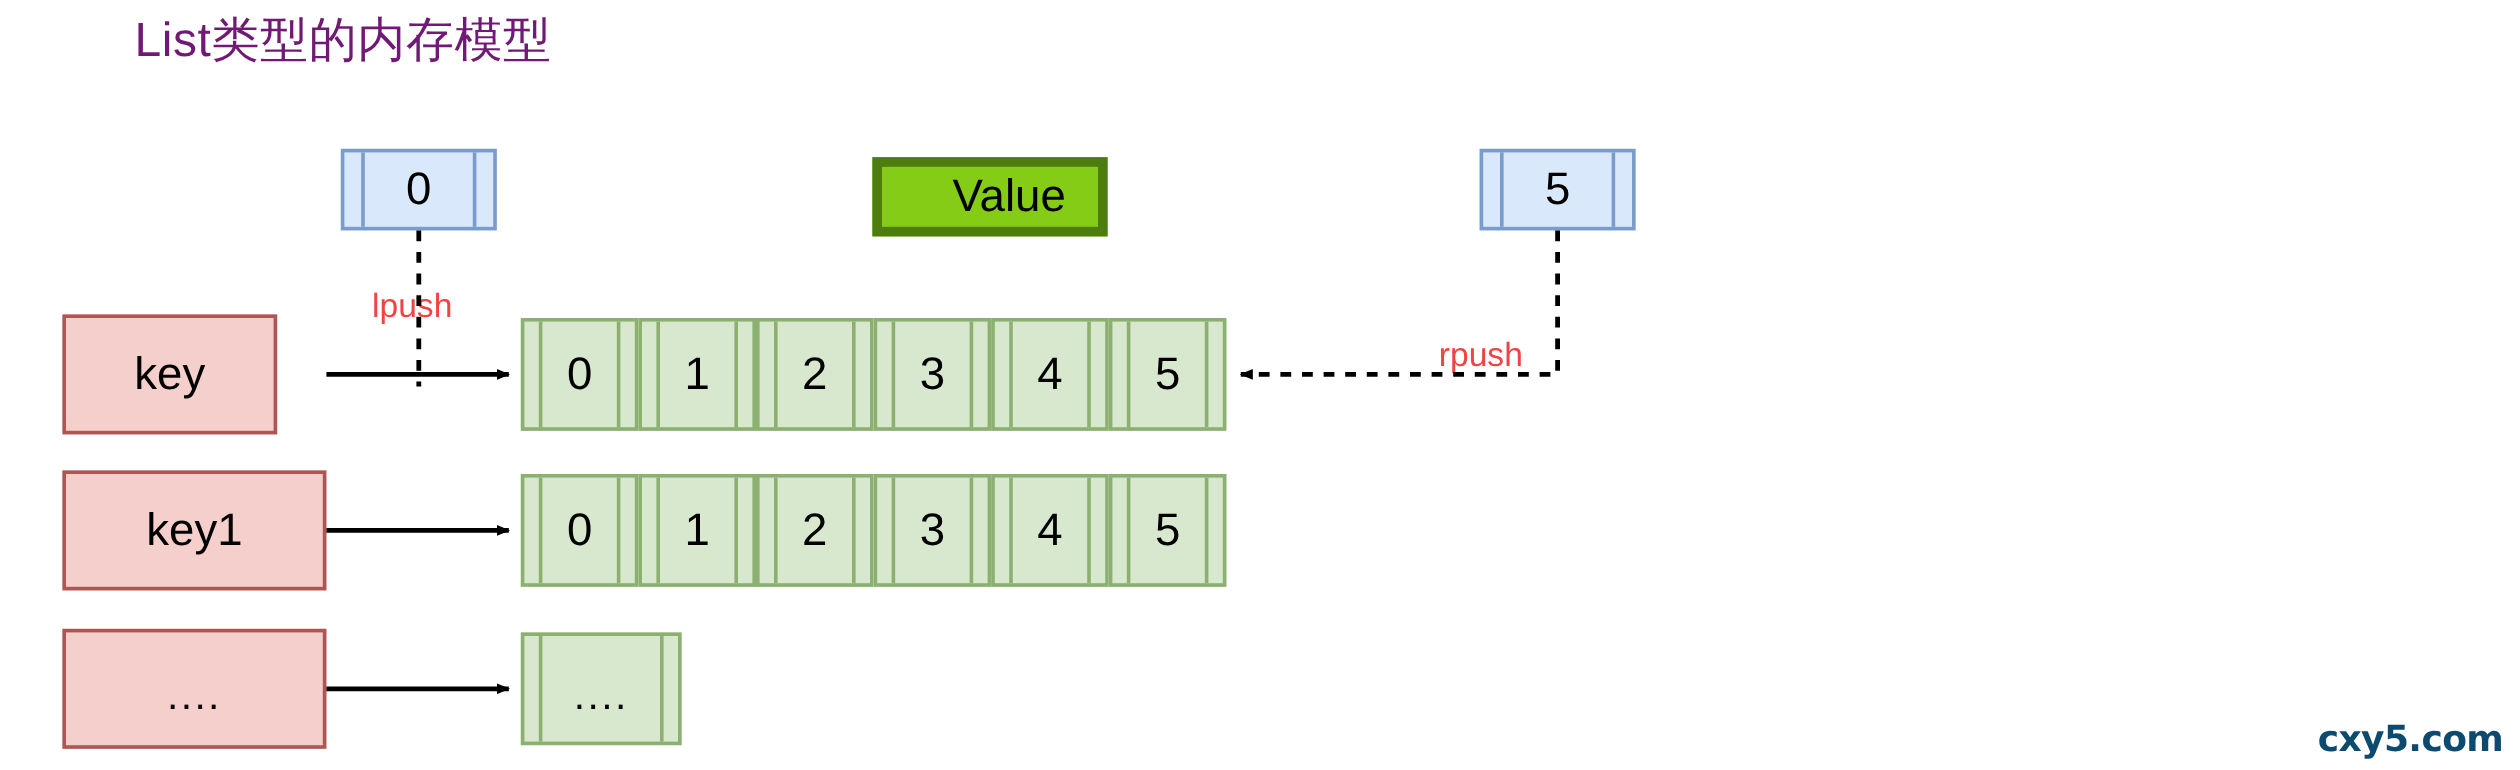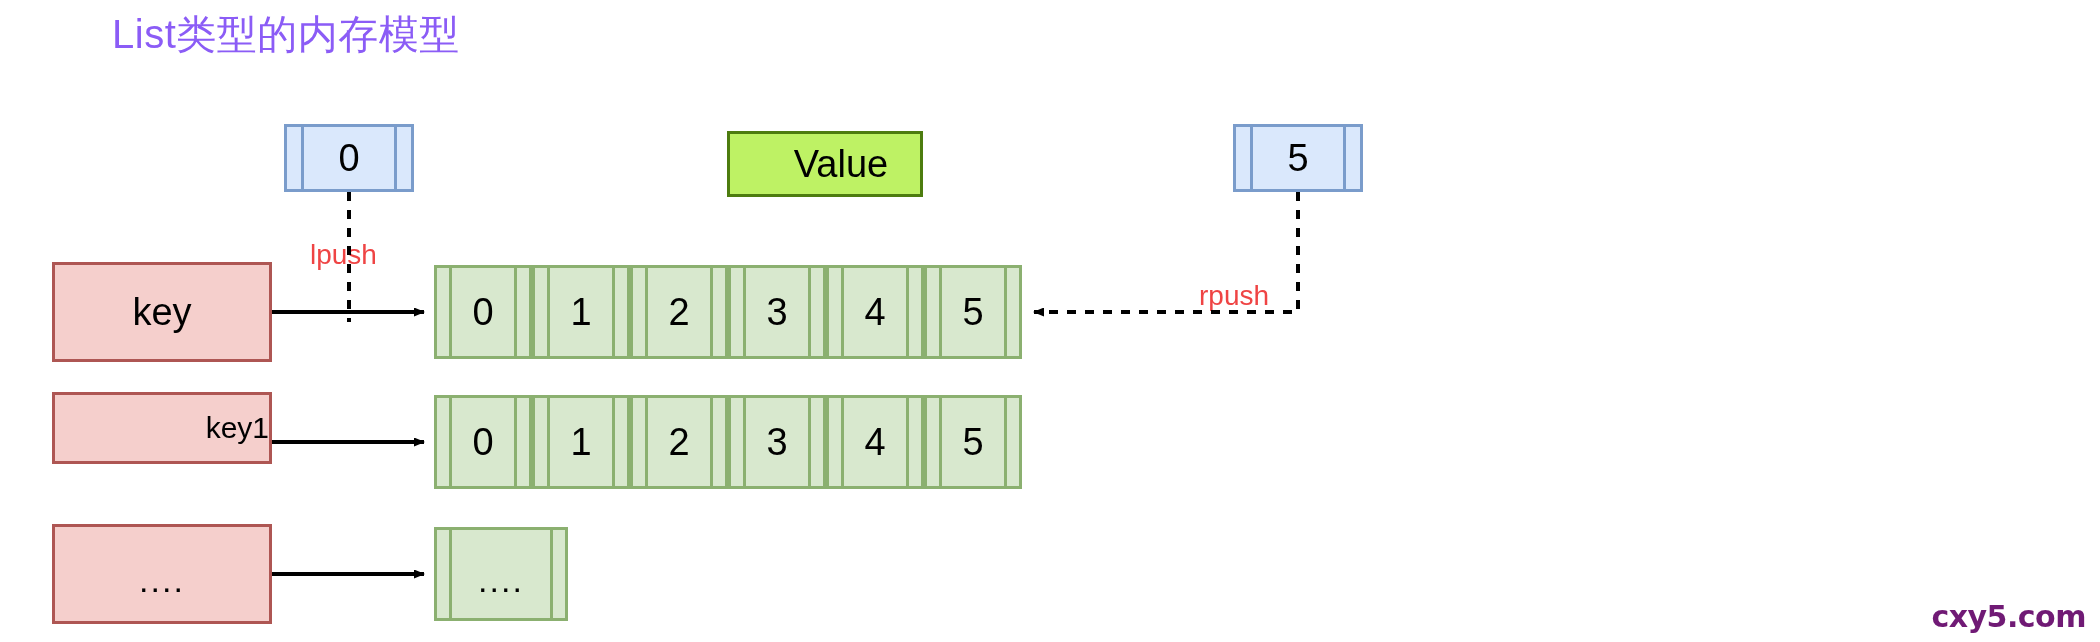--- a/index.html
+++ b/index.html
@@ -21,21 +21,21 @@
 
   
   #diagram-title {
     position: absolute;
     left: 112px;
     top: 10px;
     font-size: 40px;
     line-height: 48px;
     letter-spacing: 0.5px;
     white-space: nowrap;
-    color: #8b5cf6;
+    color: #701a75;
   }
 
   
   .box {
     position: absolute;
     box-sizing: border-box;
     display: flex;
     align-items: center;
     justify-content: center;
     font-size: 38px;
@@ -53,22 +53,22 @@
     top: 0;
     bottom: 0;
     width: 0;
     border-left: 3px solid #7a9ccb;
   }
   .blue-box .strip.left  { left: 14px; }
   .blue-box .strip.right { right: 14px; }
 
   
   .value-box {
-    background: #bef264;
-    border: 3px solid #4d7c0f;
+    background: #84cc16;
+    border: 8px solid #4d7c0f;
     padding-left: 32px;
   }
 
   
   .key-box {
     background: #f5cfcc;
     border: 3px solid #ae5653;
   }
 
   
@@ -119,21 +119,21 @@
     background: #ffffff;
     white-space: nowrap;
     padding: 1px 3px;
   }
 
   
   #watermark {
     position: absolute;
     right: 14px;
     bottom: 8px;
-    color: #701a75;
+    color: #0c4a6e;
     font-weight: bold;
     font-size: 30px;
     letter-spacing: -0.5px;
     font-family: "DejaVu Sans", "Liberation Sans", sans-serif;
   }
 </style>
 </head>
 <body>
 
 <div id="canvas">
@@ -149,21 +149,21 @@
   <div class="box value-box" style="left:727px; top:131px; width:196px; height:66px;">
     <span>Value</span>
   </div>
 
   <div class="box blue-box" style="left:1233px; top:124px; width:130px; height:68px;">
     <span class="strip left"></span>
     <span class="strip right"></span>
     <span>5</span>
   </div>
 
-  <div class="box key-box" style="left:52px; top:262px; width:220px; height:100px;">
+  <div class="box key-box" style="left:52px; top:262px; width:179px; height:100px;">
     <span>key</span>
   </div>
 
   <div class="green-cell" style="left:434px;  top:265px; width:98px; height:94px;">
     <span class="strip left"></span>
     <span class="strip right"></span>
     <span>0</span>
   </div>
   <div class="green-cell" style="left:532px;  top:265px; width:98px; height:94px;">
     <span class="strip left"></span>
@@ -187,21 +187,21 @@
   </div>
   <div class="green-cell" style="left:924px;  top:265px; width:98px; height:94px;">
     <span class="strip left"></span>
     <span class="strip right"></span>
     <span>5</span>
   </div>
 
   <div class="edge-label" style="left:1196px; top:281px;">rpush</div>
   <div class="edge-label" style="left:307px; top:240px;">lpush</div>
 
-  <div class="box key-box" style="left:52px; top:392px; width:220px; height:72px; font-size:30px;justify-content:flex-end;">
+  <div class="box key-box" style="left:52px; top:392px; width:220px; height:100px; font-size:38px;">
     <span>key1</span>
   </div>
 
   <div class="green-cell" style="left:434px;  top:395px; width:98px; height:94px;">
     <span class="strip left"></span>
     <span class="strip right"></span>
     <span>0</span>
   </div>
   <div class="green-cell" style="left:532px;  top:395px; width:98px; height:94px;">
     <span class="strip left"></span>

